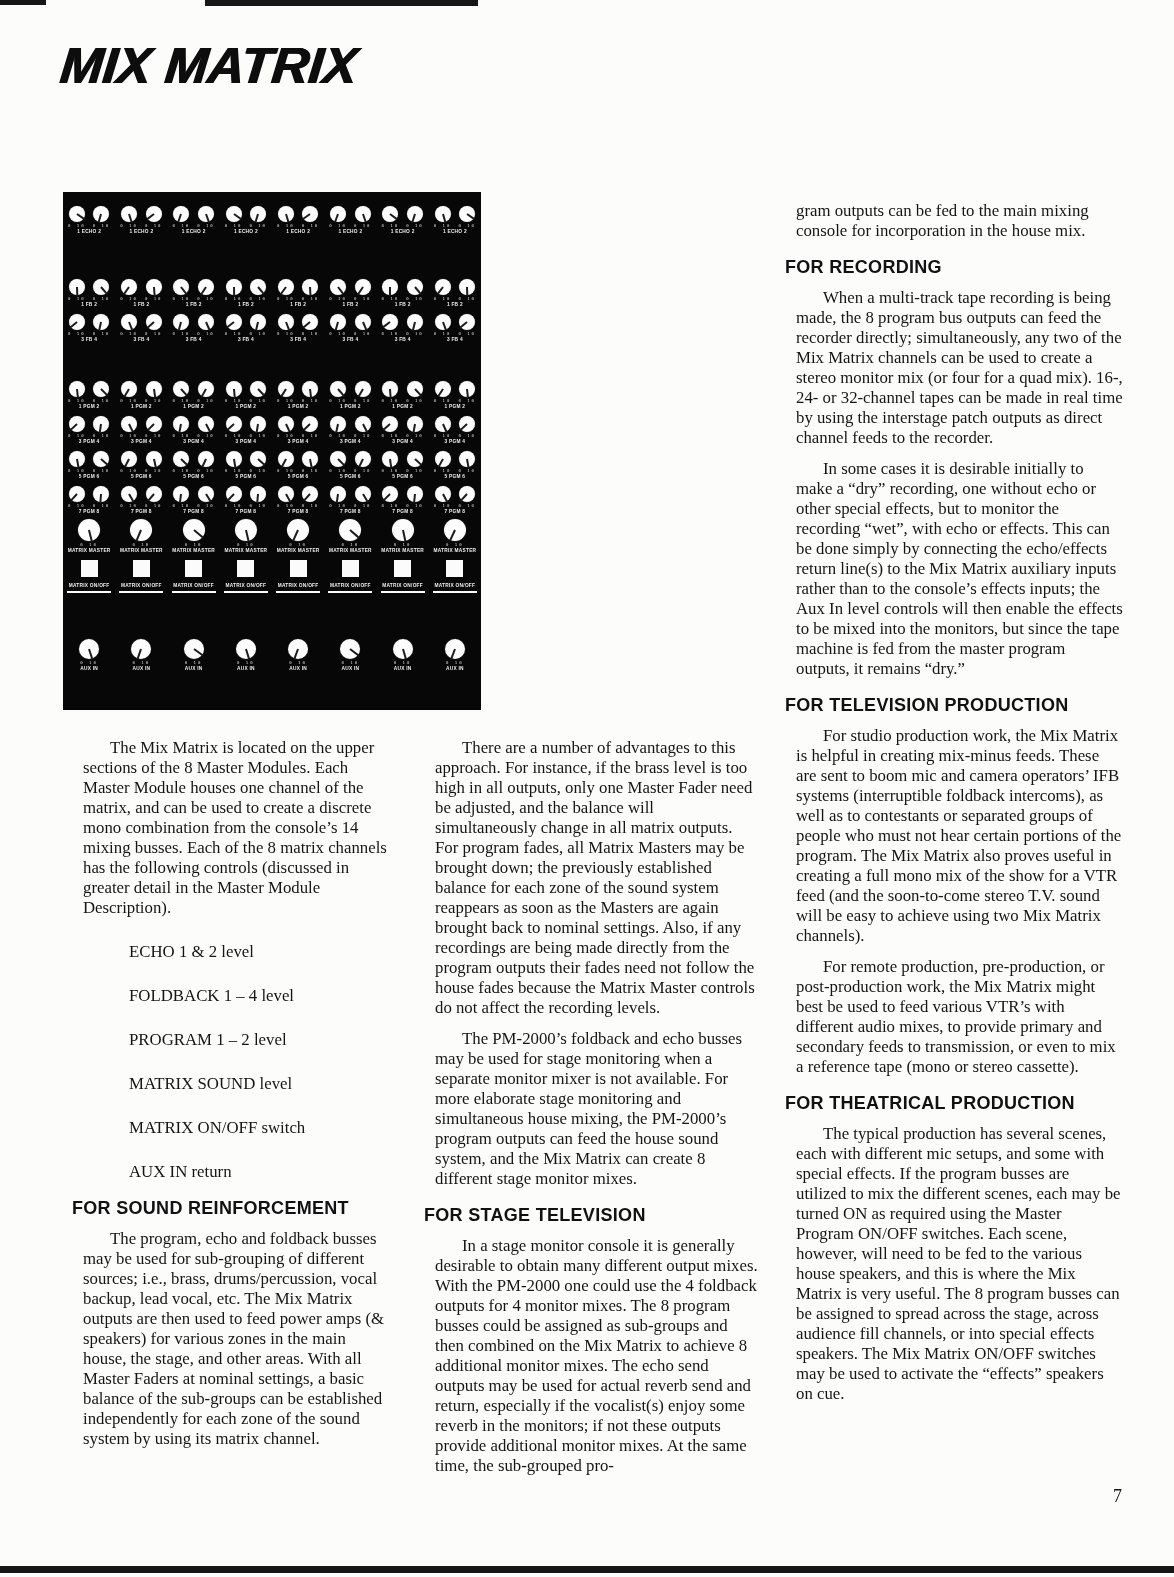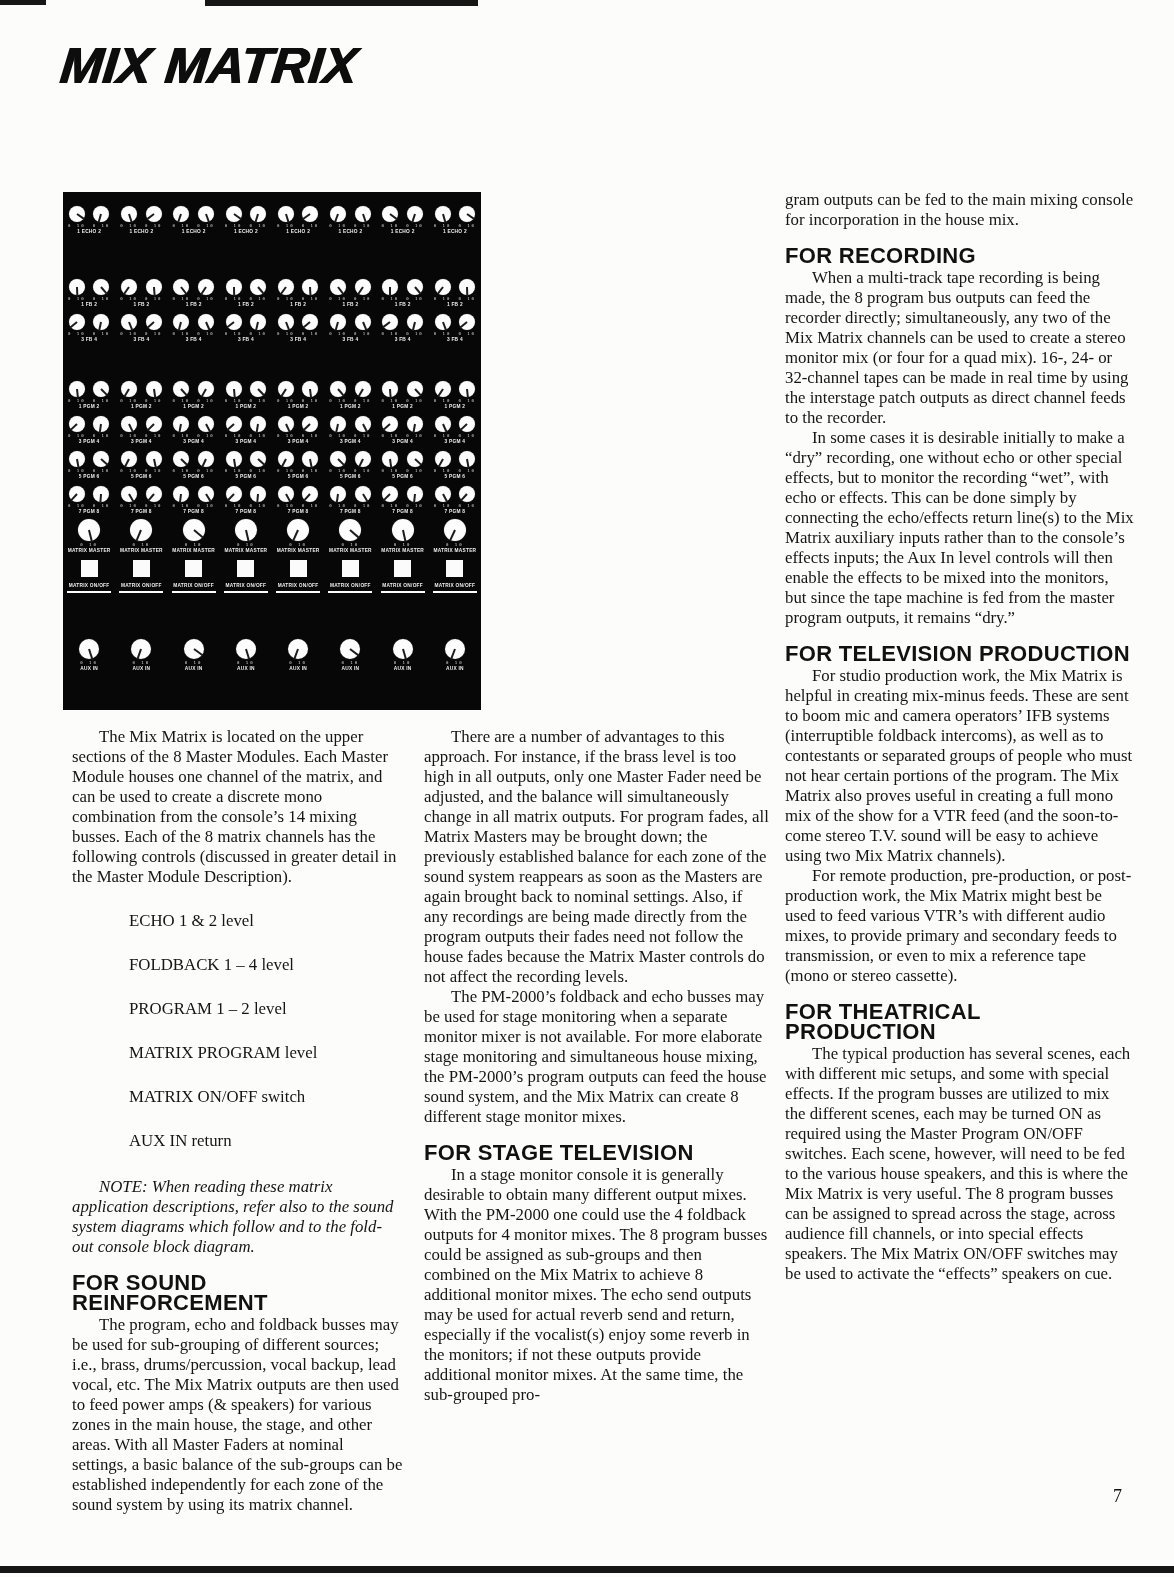--- a/index.html
+++ b/index.html
@@ -46,27 +46,27 @@
         font-weight:700;color:#efefef;letter-spacing:.25px;white-space:nowrap;}
   .sqbtn{width:17px;height:17px;background:#fbfbfb;margin-bottom:5px;}
   .kind-button .plabel{margin-bottom:2px;}
   .swline{width:44px;height:2px;background:#fdfdfd;}
 
   
   .tcol{position:absolute;font-size:16.8px;line-height:20px;color:#151515;}
   #col-left{left:72px;top:727px;width:331px;}
   #col-mid{left:424px;top:727px;width:346px;}
   #col-right{left:785px;top:190px;width:349px;}
-  .para{margin:0;text-indent:27px;}
+  .para{margin:11px;text-indent:27px;}
   .para-cont{text-indent:0;}
   .para-sp{margin-top:20px;}
   .note{margin-top:26px;font-style:italic;}
   .para em{font-style:italic;}
   .heading{margin:16px 0 2px 0;font-family:"Liberation Sans", sans-serif;
-        font-size:22px;font-weight:700;letter-spacing:.3px;color:#111;}
+        font-size:18px;font-weight:700;letter-spacing:.3px;color:#111;}
   .ctrl-list{padding-left:57px;}
   .ctrl-list div{white-space:nowrap;margin-top:24px;}
 
   #page-number{position:absolute;left:1113px;top:1486px;font-size:18px;color:#111;}
 </style>
 </head>
 <body>
 
 <div id="page">
   <div class="scanbar" id="scan-top-1"></div>
@@ -1229,25 +1229,24 @@
         </div>
       </div>
     </div>
 
   <div class="tcol" id="col-left">
       <p class="para para">The Mix Matrix is located on the upper sections of the 8 Master Modules. Each Master Module houses one channel of the matrix, and can be used to create a discrete mono combination from the console’s 14 mixing busses. Each of the 8 matrix channels has the following controls (discussed in greater detail in the Master Module Description).</p>
       <div class="ctrl-list">
         <div>ECHO 1 &amp; 2 level</div>
         <div>FOLDBACK 1 – 4 level</div>
         <div>PROGRAM 1 – 2 level</div>
-        <div>MATRIX PROGRAM level</div>
+        <div>MATRIX SOUND level</div>
         <div>MATRIX ON/OFF switch</div>
         <div>AUX IN return</div>
       </div>
-      <p class="para note">NOTE: When reading these matrix application descriptions, refer also to the sound system diagrams which follow and to the fold-out console block diagram.</p>
       <div class="heading">FOR SOUND REINFORCEMENT</div>
       <p class="para para">The program, echo and foldback busses may be used for sub-grouping of different sources; i.e., brass, drums/percussion, vocal backup, lead vocal, etc. The Mix Matrix outputs are then used to feed power amps (&amp; speakers) for various zones in the main house, the stage, and other areas. With all Master Faders at nominal settings, a basic balance of the sub-groups can be established independently for each zone of the sound system by using its matrix channel.</p>
     </div>
   <div class="tcol" id="col-mid">
       <p class="para para">There are a number of advantages to this approach. For instance, if the brass level is too high in all outputs, only one Master Fader need be adjusted, and the balance will simultaneously change in all matrix outputs. For program fades, all Matrix Masters may be brought down; the previously established balance for each zone of the sound system reappears as soon as the Masters are again brought back to nominal settings. Also, if any recordings are being made directly from the program outputs their fades need not follow the house fades because the Matrix Master controls do not affect the recording levels.</p>
       <p class="para para">The PM-2000’s foldback and echo busses may be used for stage monitoring when a separate monitor mixer is not available. For more elaborate stage monitoring and simultaneous house mixing, the PM-2000’s program outputs can feed the house sound system, and the Mix Matrix can create 8 different stage monitor mixes.</p>
       <div class="heading">FOR STAGE TELEVISION</div>
       <p class="para para">In a stage monitor console it is generally desirable to obtain many different output mixes. With the PM-2000 one could use the 4 foldback outputs for 4 monitor mixes. The 8 program busses could be assigned as sub-groups and then combined on the Mix Matrix to achieve 8 additional monitor mixes. The echo send outputs may be used for actual reverb send and return, especially if the vocalist(s) enjoy some reverb in the monitors; if not these outputs provide additional monitor mixes. At the same time, the sub-grouped pro-</p>
     </div>
   <div class="tcol" id="col-right">

